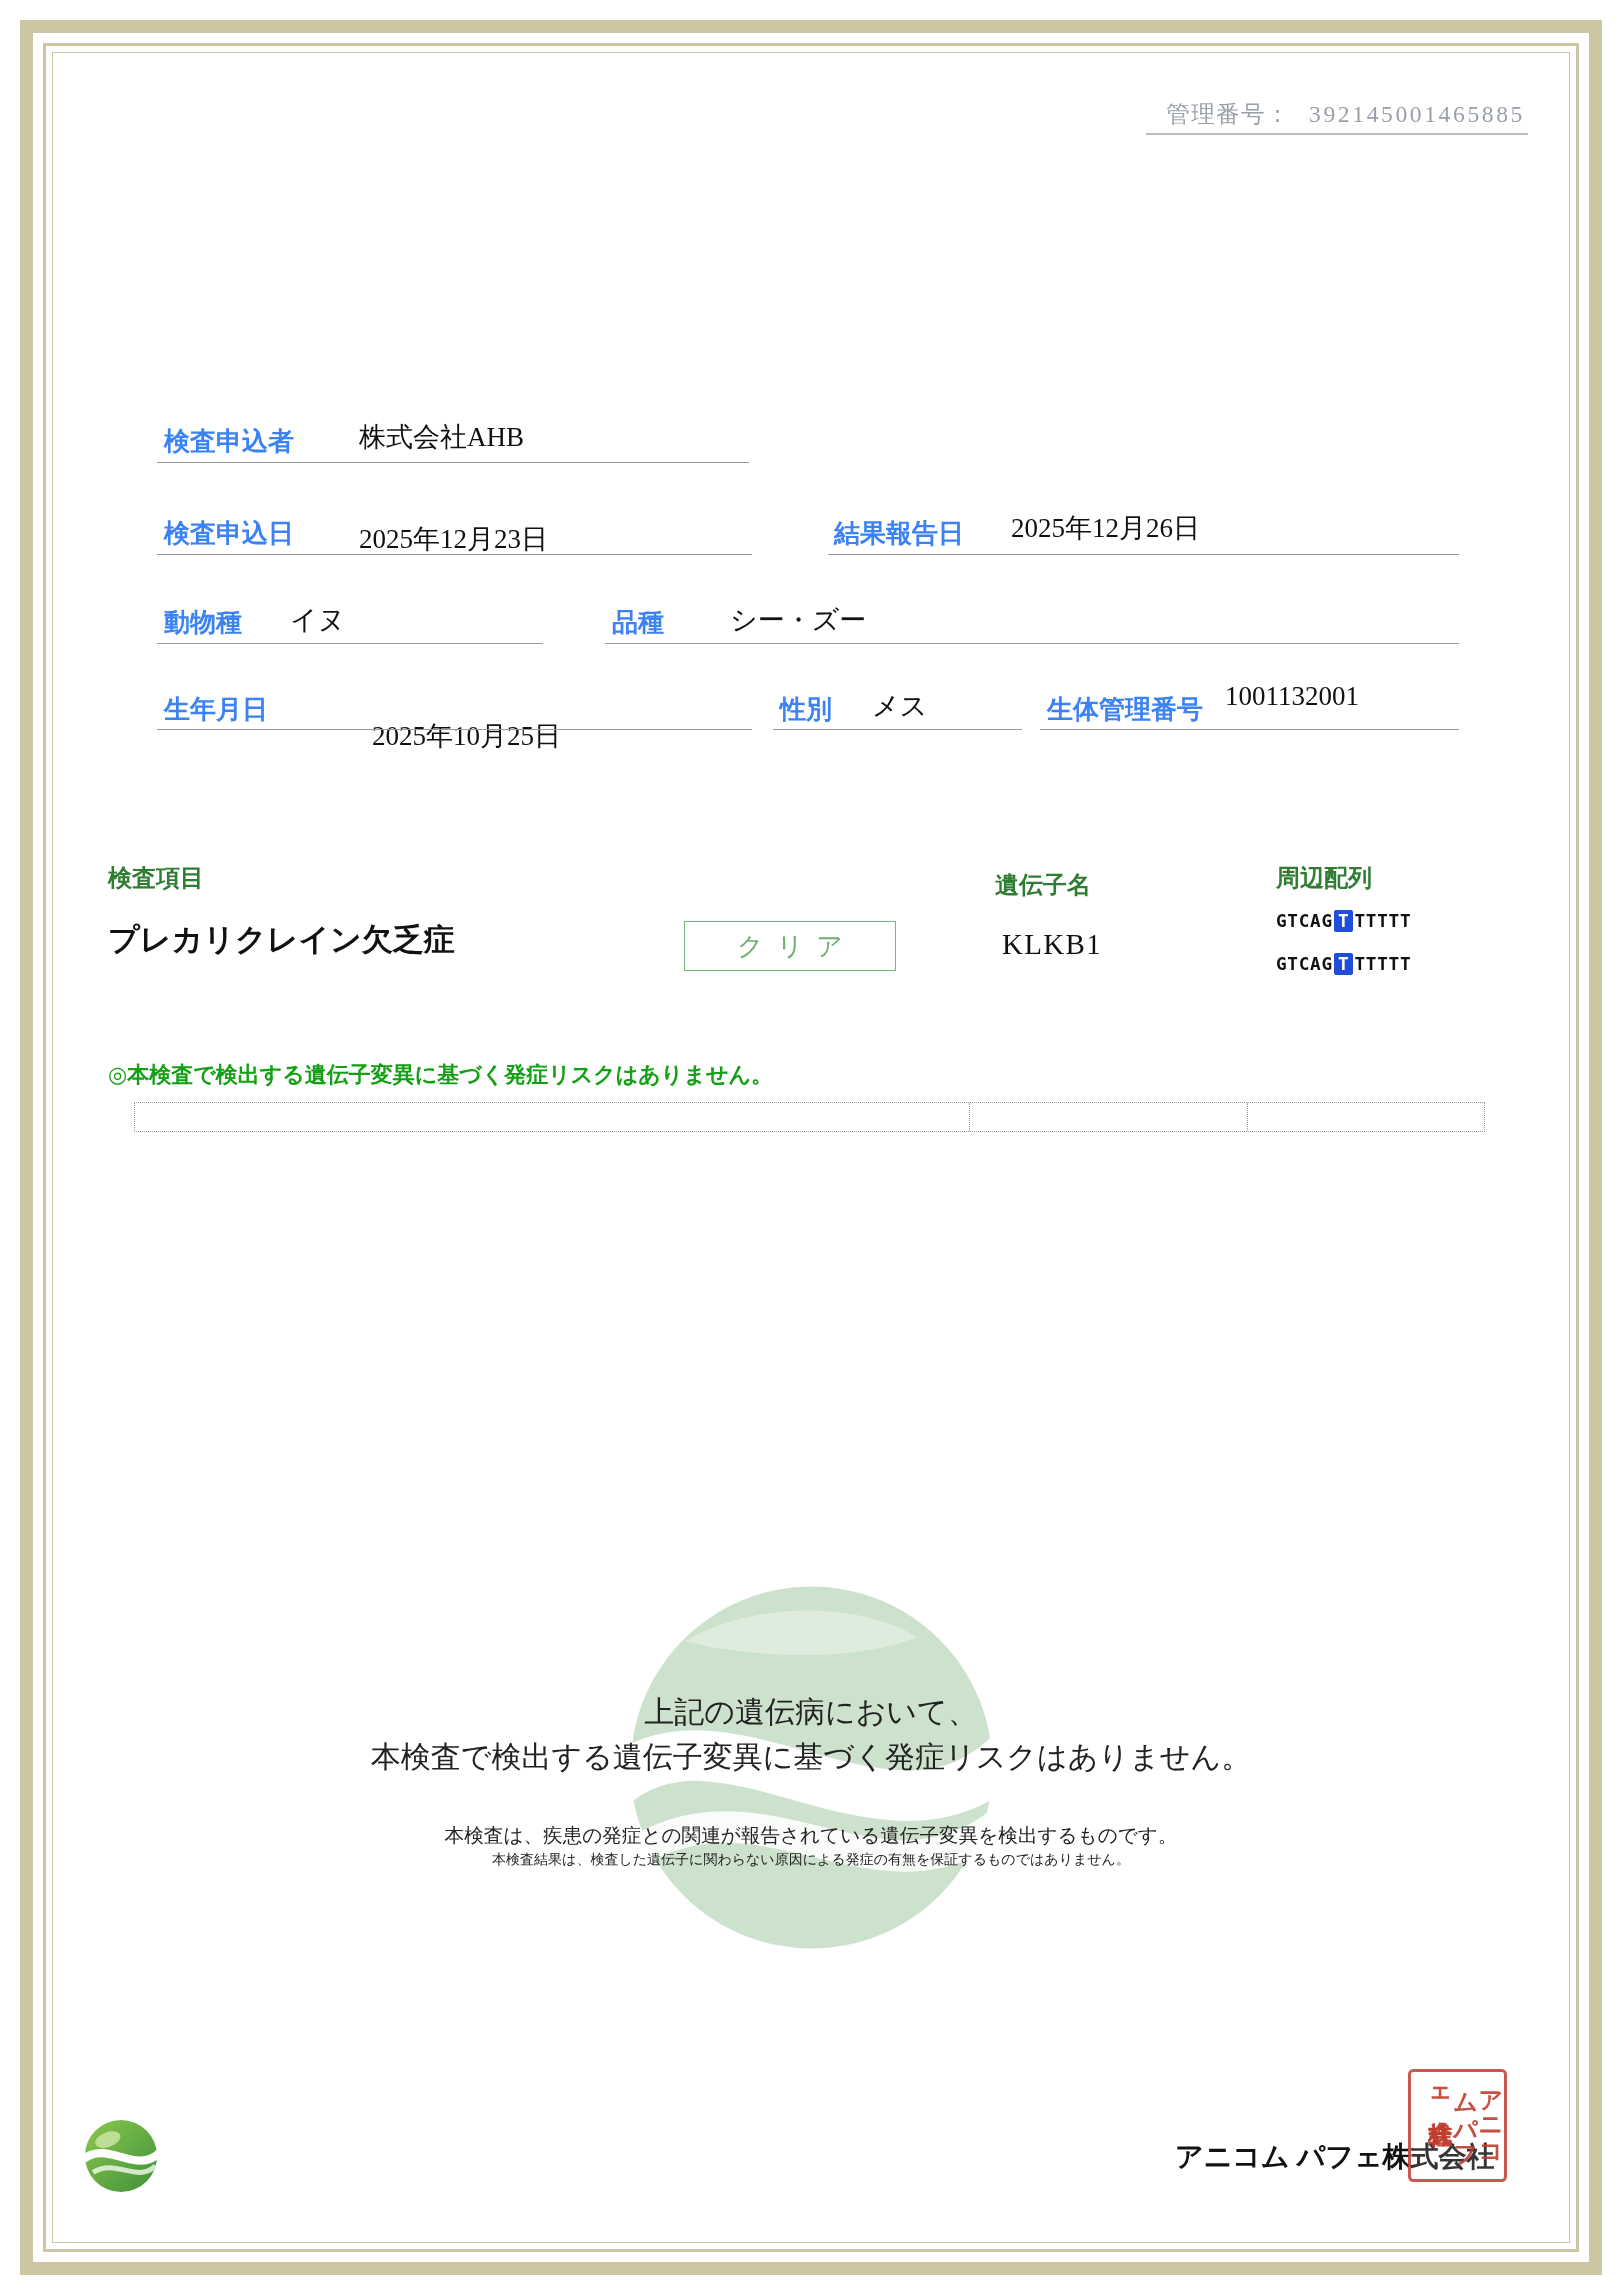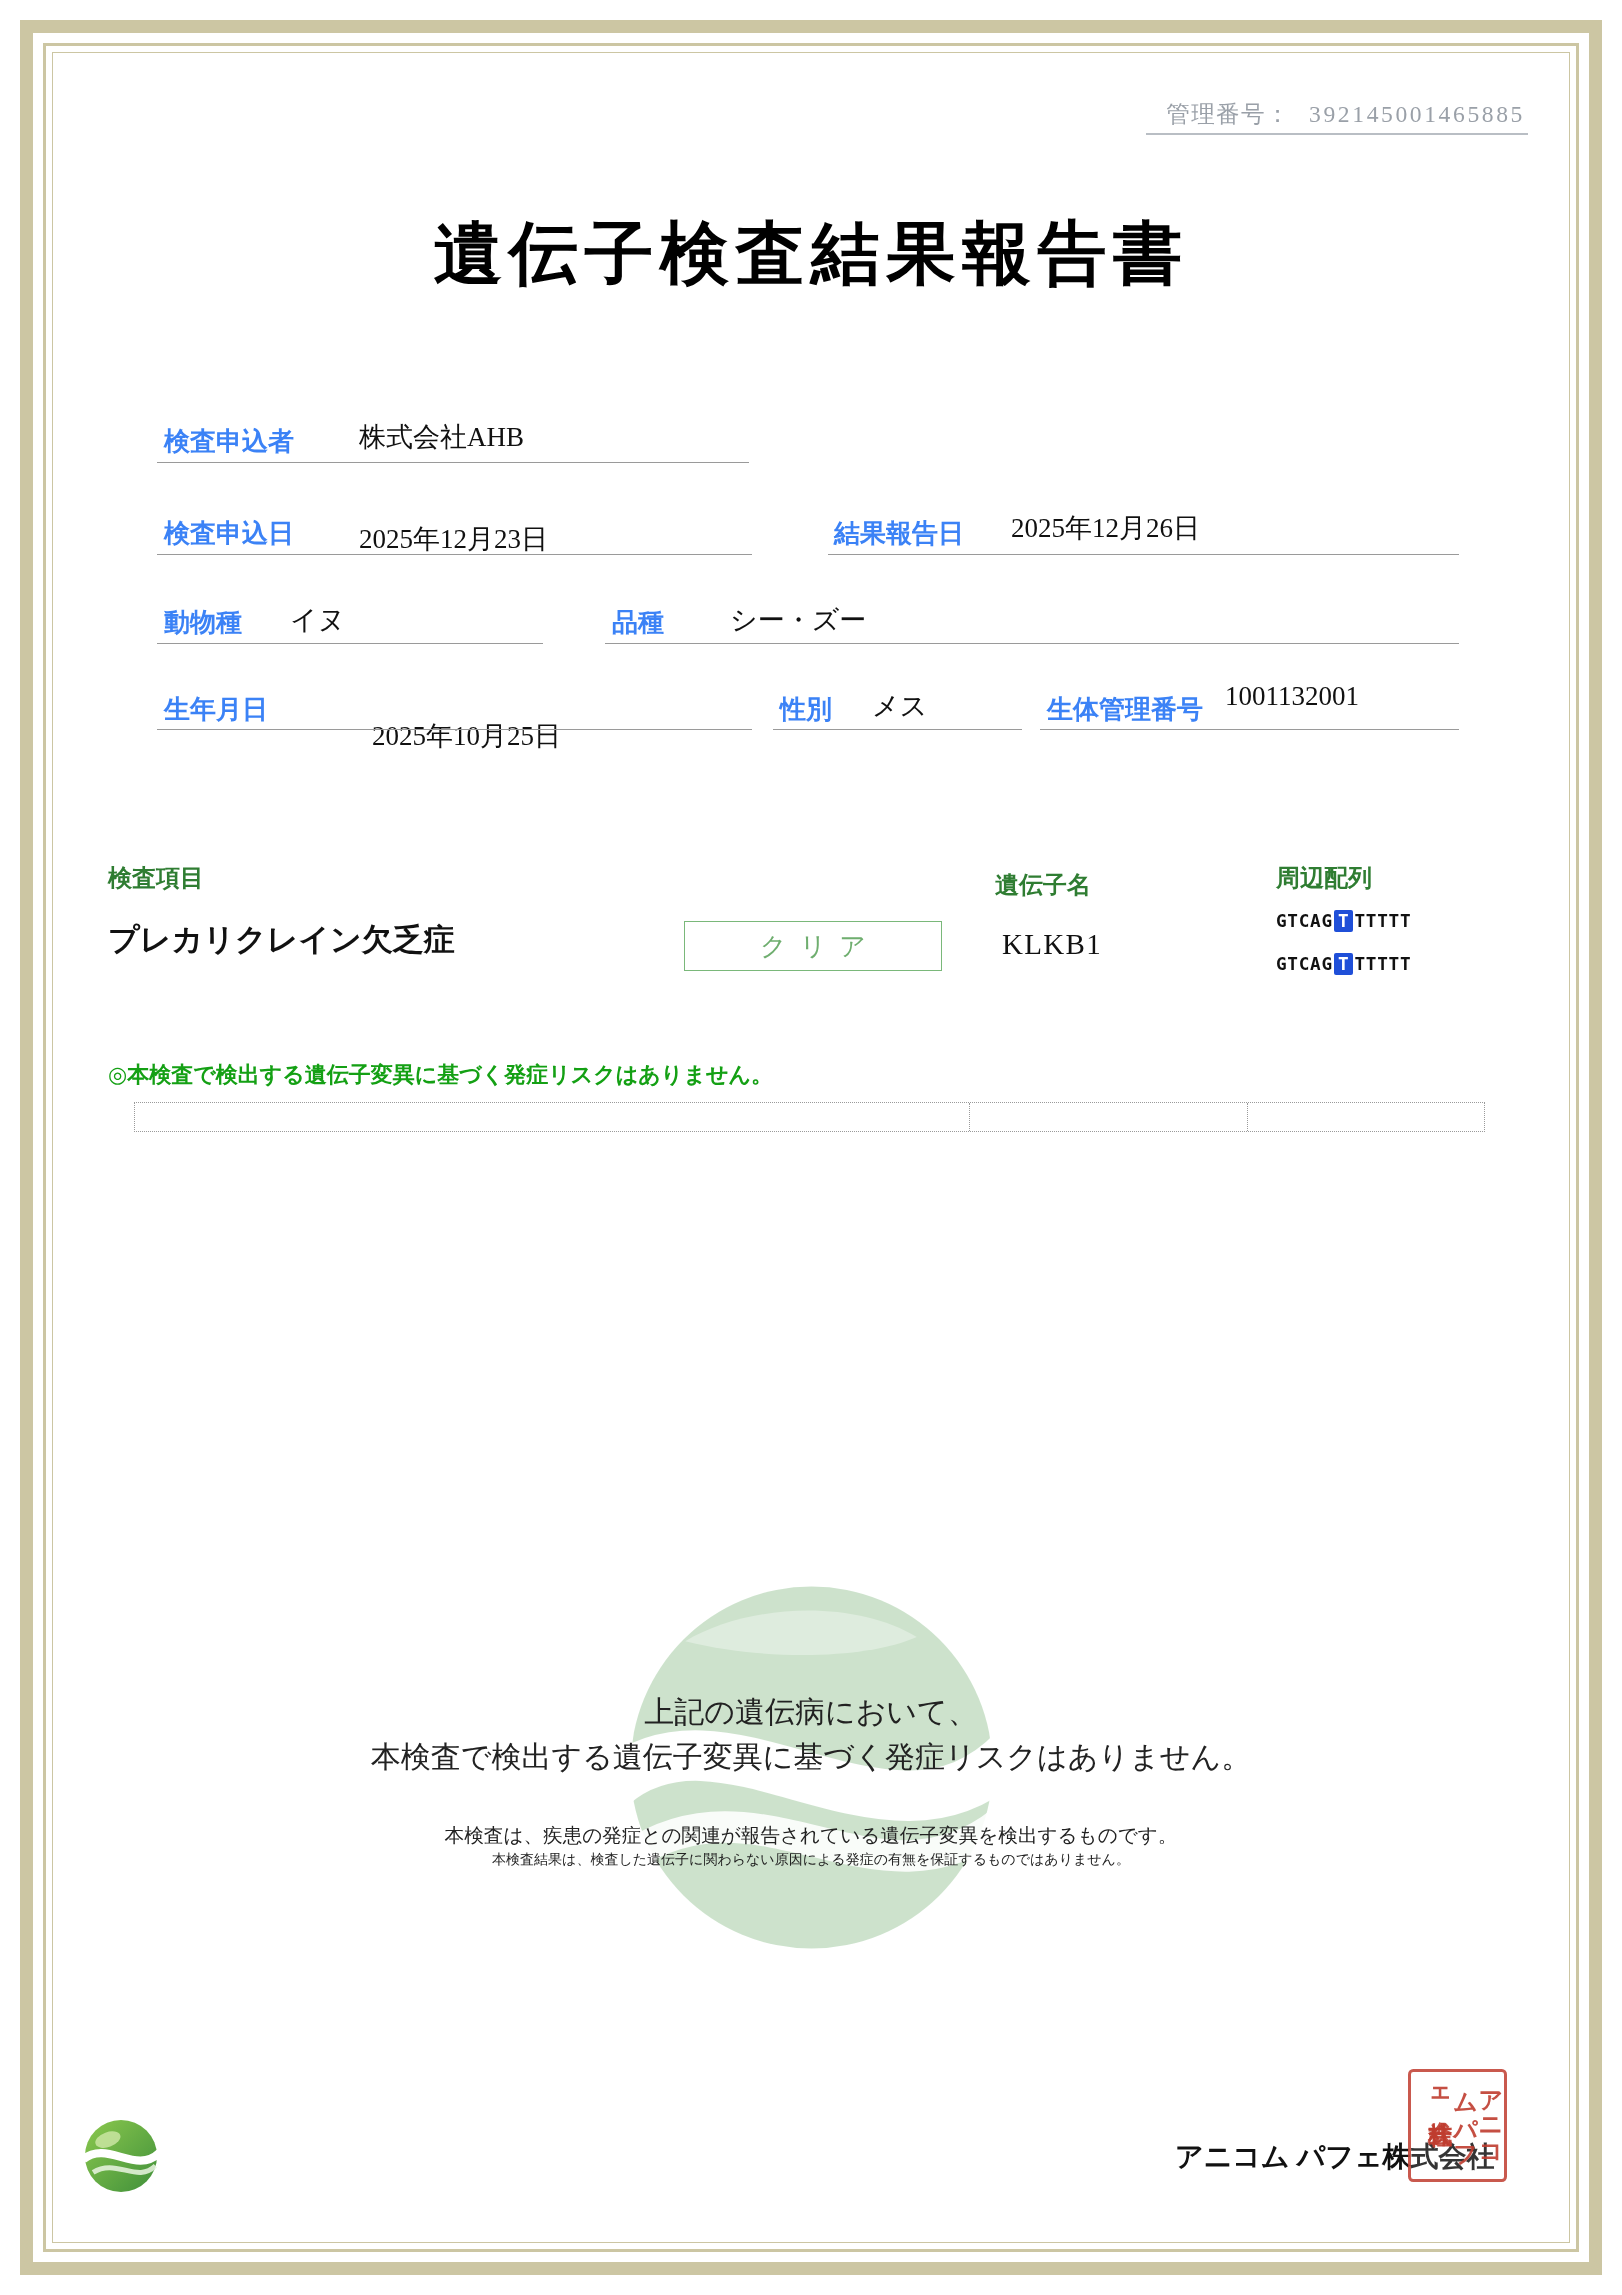--- a/index.html
+++ b/index.html
@@ -25,21 +25,21 @@
   
   .lbl { position:absolute; font-size:26px; font-weight:bold; color:#3b82f6; white-space:nowrap; }
   .val { position:absolute; font-size:27px; color:#111; white-space:nowrap; }
   .uline { position:absolute; height:0; border-bottom:1.3px solid #9a9a9a; }
 
   
   .ghead { position:absolute; font-size:24px; font-weight:bold; color:#2f7d32; white-space:nowrap; }
 
   .item-name { position:absolute; left:108px; top:919px; font-size:31px; font-weight:bold; color:#111; white-space:nowrap; }
 
-  .result-box { position:absolute; left:684px; top:921px; width:258px; height:50px;
+  .result-box { position:absolute; left:684px; top:921px; width:212px; height:50px;
                 border:1.3px solid #7ab87a; display:flex; align-items:center; justify-content:center;
                 color:#6fae6f; font-size:26px; letter-spacing:13px; padding-left:13px;
                 font-family:"Liberation Serif","DejaVu Serif",serif; }
 
   .gene-name { position:absolute; left:1002px; top:928px; font-size:29px; color:#111; letter-spacing:1.3px; }
 
   .seq { position:absolute; left:1276px; font-family:"DejaVu Sans Mono",monospace; font-size:17.7px; font-weight:bold; color:#111; letter-spacing:0.7px; white-space:nowrap; }
   .seq .variant { background:#1f4fd8; color:#ffffff; padding:0.7px 3.9px; border-radius:2px; margin:0 1.3px; }
 
   .desc { position:absolute; left:108px; top:1000px; width:1413px; font-size:21px; font-weight:bold; line-height:1.5; color:#111; }
@@ -84,21 +84,20 @@
 
   <div class="frame-outer"></div>
   <div class="frame-mid"></div>
   <div class="frame-inner"></div>
 
   <div class="control">
     <span>管理番号：</span><span class="num">392145001465885</span>
   </div>
   <div class="control-line"></div>
 
-  <h1 class="title">遺伝子検査結果報告書</h1>
 
   <div class="lbl" style="left:164px; top:424px;">検査申込者</div>
   <div class="val" style="left:359px; top:419px;">株式会社AHB</div>
   <div class="uline" style="left:157px; top:462px; width:592px;"></div>
 
   <div class="lbl" style="left:164px; top:516px;">検査申込日</div>
   <div class="val" style="left:359px; top:510px;margin-top:11px;">2025年12月23日</div>
   <div class="uline" style="left:157px; top:554px; width:595px;"></div>
 
   <div class="lbl" style="left:834px; top:516px;">結果報告日</div>

